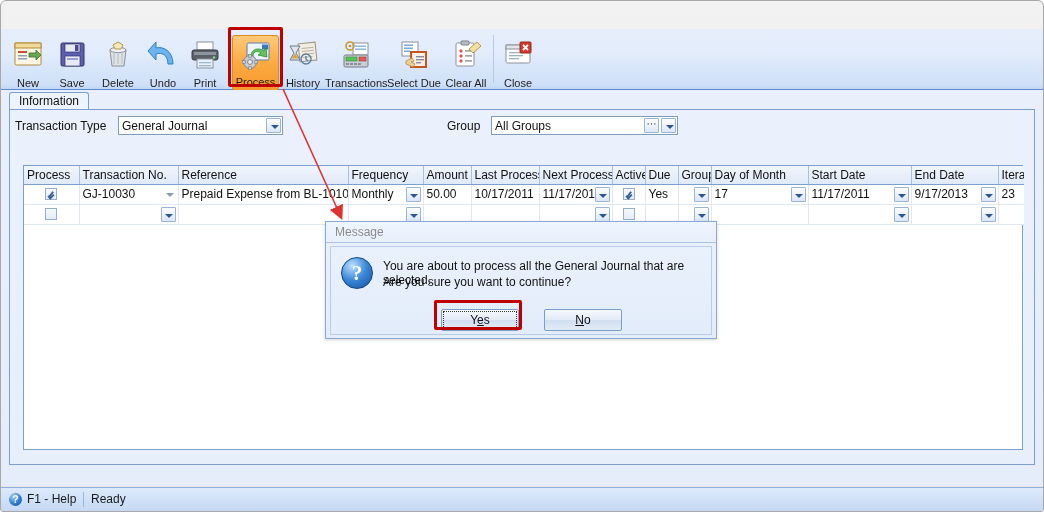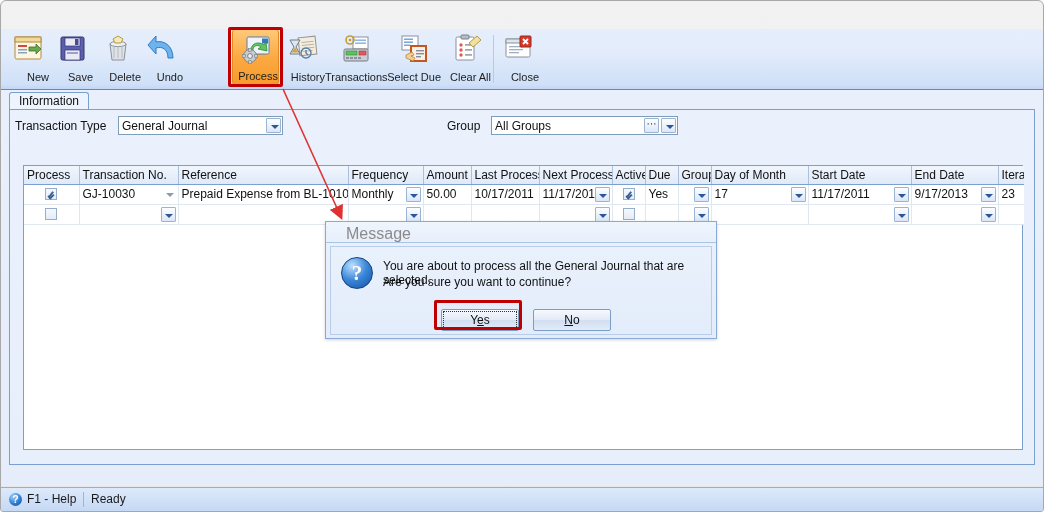--- a/index.html
+++ b/index.html
@@ -54,22 +54,22 @@
   #btn-min .g{ display:inline-block; width:10px; height:2px; background:#9a9a9a; vertical-align:4px;}
   #btn-max .g{ display:inline-block; width:11px; height:9px; border:1.6px solid #9a9a9a; border-top-width:3px; vertical-align:0px;}
 
   
   #toolbar{
     position:absolute; left:0; top:28px; width:1042px; height:61px;
     background: linear-gradient(180deg,#e6eefb 0%, #e2ecfb 40%, #cfe0f8 92%, #c3d7f4 100%);
     border-bottom:1px solid #5b8ad4;
   }
   .tbtn{
-    position:absolute; top:0; width:auto; height:56px;
-    text-align:right; cursor:default;text-decoration:underline;
+    position:absolute; top:6px; width:auto; height:56px;
+    text-align:center; cursor:default;text-decoration:underline;
   }
   .tbtn .lbl{
     position:absolute; bottom:2px; left:0; right:0;
     font-size:11px; color:#1d1d1d;
   }
   .tbtn .ico{ position:absolute; top:4px; left:50%; transform:translateX(-50%); width:34px; height:32px;}
   #b-process{
     background: linear-gradient(180deg,#ffc97a 0%, #fbaa42 50%, #f79a2c 100%);
     border:1px solid #e08a20; border-radius:3px;
   }
@@ -212,42 +212,42 @@
     position:absolute; left:324px; top:220px; width:392px; height:118px;
     background: linear-gradient(180deg,#e9f1fc 0%,#e3ecfa 100%);
     border:1px solid #8aaad6;
     box-shadow:0 1px 3px rgba(0,0,0,0.18);
   }
   #dlg-title{
     position:absolute; left:0; top:0; width:390px; height:21px;
     background: linear-gradient(180deg,#eff5fd 0%,#e7effb 100%);
     border-bottom:1px solid #aac4e4;
   }
-  #dlg-title .t{ position:absolute; left:9px; top:3px; font-size:16px; color:#8b8b8b;margin-left:11px;}
+  #dlg-title .t{ position:absolute; left:9px; top:3px; font-size:12px; color:#8b8b8b;}
   #dlg-body{
     position:absolute; left:4px; top:24px; width:382px; height:89px;
     background: linear-gradient(180deg,#e9f1fc 0%,#e3ecfa 100%);
     border:1px solid #b9cde8;
   }
   #dlg-q{
     position:absolute; left:10px; top:10px; width:32px; height:32px; border-radius:50%;
     background: radial-gradient(circle at 34% 26%, #bfe0ff 0%, #3b87d8 48%, #1450a0 100%);
     border:1px solid #0f4486;
     color:#fff; font-size:21px; font-weight:bold; text-align:center; line-height:31px;
     font-family:"Liberation Serif", serif;
   }
   .dlg-line{ position:absolute; left:52px; font-size:12px; color:#111; }
   .dbtn{
     position:absolute; top:6px; height:22px; width:78px;
     background: linear-gradient(180deg,#f6f9fd 0%,#e3ebf7 48%,#d2dff1 52%,#e2ebf7 100%);
     border:1px solid #7b9ec9; border-radius:2px;
     font-size:12px; color:#111; text-align:center; line-height:20px; cursor:default;
   }
   #dlg-yes{ left:2px; outline:1px dotted #333; outline-offset:-3px; }
-  #dlg-no{ left:94px; }
+  #dlg-no{ left:105px; }
   .acc{ text-decoration:underline; }
   #dlg-btnrow{ position:absolute; left:108px; top:56px; width:180px; height:34px; }
 </style>
 </head>
 <body>
 
 <div id="window">
 
 
   <div id="toolbar">
@@ -293,20 +293,34 @@
 
     <div class="tbtn" id="b-undo" style="left:142px; width:40px;">
       <div class="ico">
         <svg width="34" height="32" viewBox="0 0 34 32">
           <path d="M27 25 C27 12 17 7 10 9 L10 3 L2 12 L10 21 L10 15 C16 13 22 16 22 25 z" fill="#6db4ef" stroke="#2f7dc0" stroke-width="1"></path>
         </svg>
       </div>
       <div class="lbl">Undo</div>
     </div>
 
+    <div class="tbtn" id="b-print" style="left:184px; width:40px;">
+      <div class="ico">
+        <svg width="34" height="32" viewBox="0 0 34 32">
+          <rect x="9" y="3" width="16" height="8" fill="#fff" stroke="#8b9099"></rect>
+          <rect x="4" y="11" width="26" height="10" rx="2" fill="#5a5f68" stroke="#3a3e45"></rect>
+          <rect x="6" y="13" width="22" height="3" fill="#8d949e"></rect>
+          <circle cx="26" cy="18.5" r="1.2" fill="#7fe07f"></circle>
+          <rect x="9" y="20" width="16" height="9" fill="#e8f2fb" stroke="#8b9099"></rect>
+          <rect x="11" y="23" width="12" height="1.3" fill="#9fb6cc"></rect>
+          <rect x="11" y="26" width="12" height="1.3" fill="#9fb6cc"></rect>
+        </svg>
+      </div>
+      <div class="lbl">Print</div>
+    </div>
 
     <div id="sep1" style="left:228px;"></div>
 
     <div class="tbtn" id="b-process" style="left:231px; width:47px;">
       <div class="ico">
         <svg width="34" height="32" viewBox="0 0 34 32">
           <rect x="8" y="3" width="22" height="17" rx="1.5" fill="#eef4fb" stroke="#5b7fa8"></rect>
           <rect x="23" y="4.5" width="6" height="5" fill="#2f7dc0"></rect>
           <path d="M12 16 C12 9 20 7 25 11 L27 8 L28 17 L19 15 L22 13 C18 10 14 12 14 16 z" fill="#63c463" stroke="#2f8a2f" stroke-width="0.8"></path>
           <circle cx="11" cy="22" r="6.5" fill="#c9ccd1" stroke="#7b8088"></circle>

